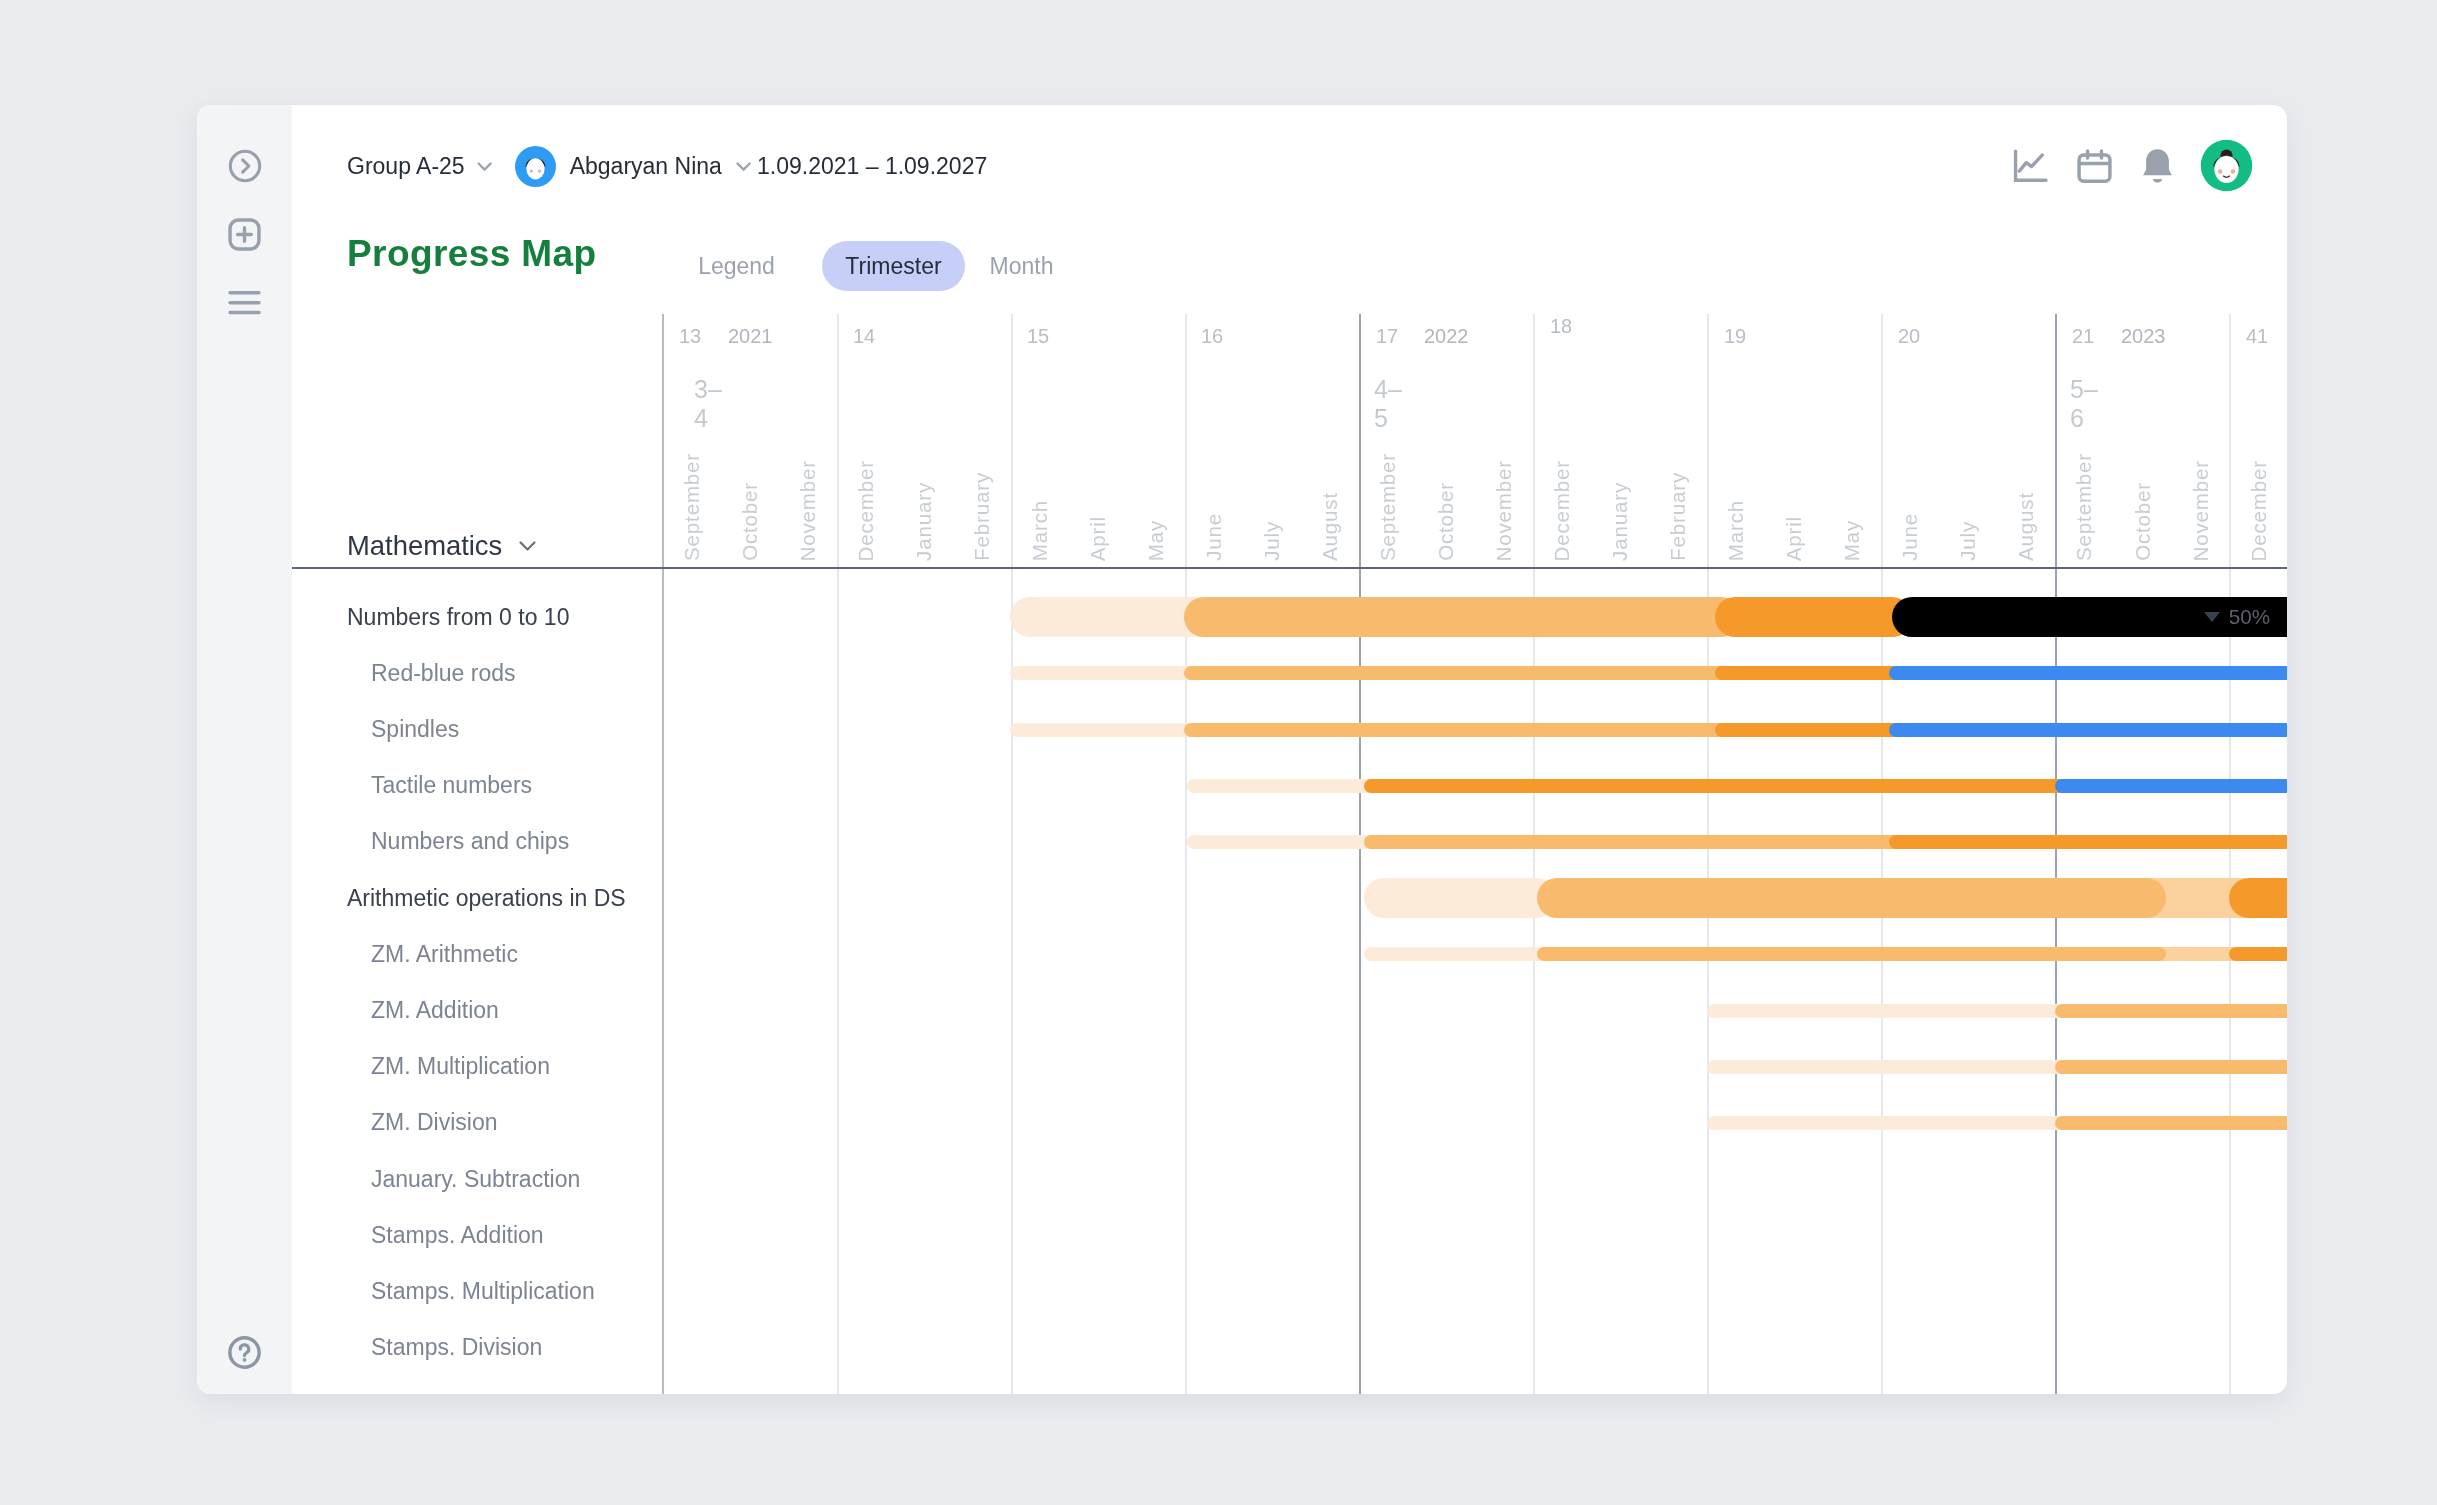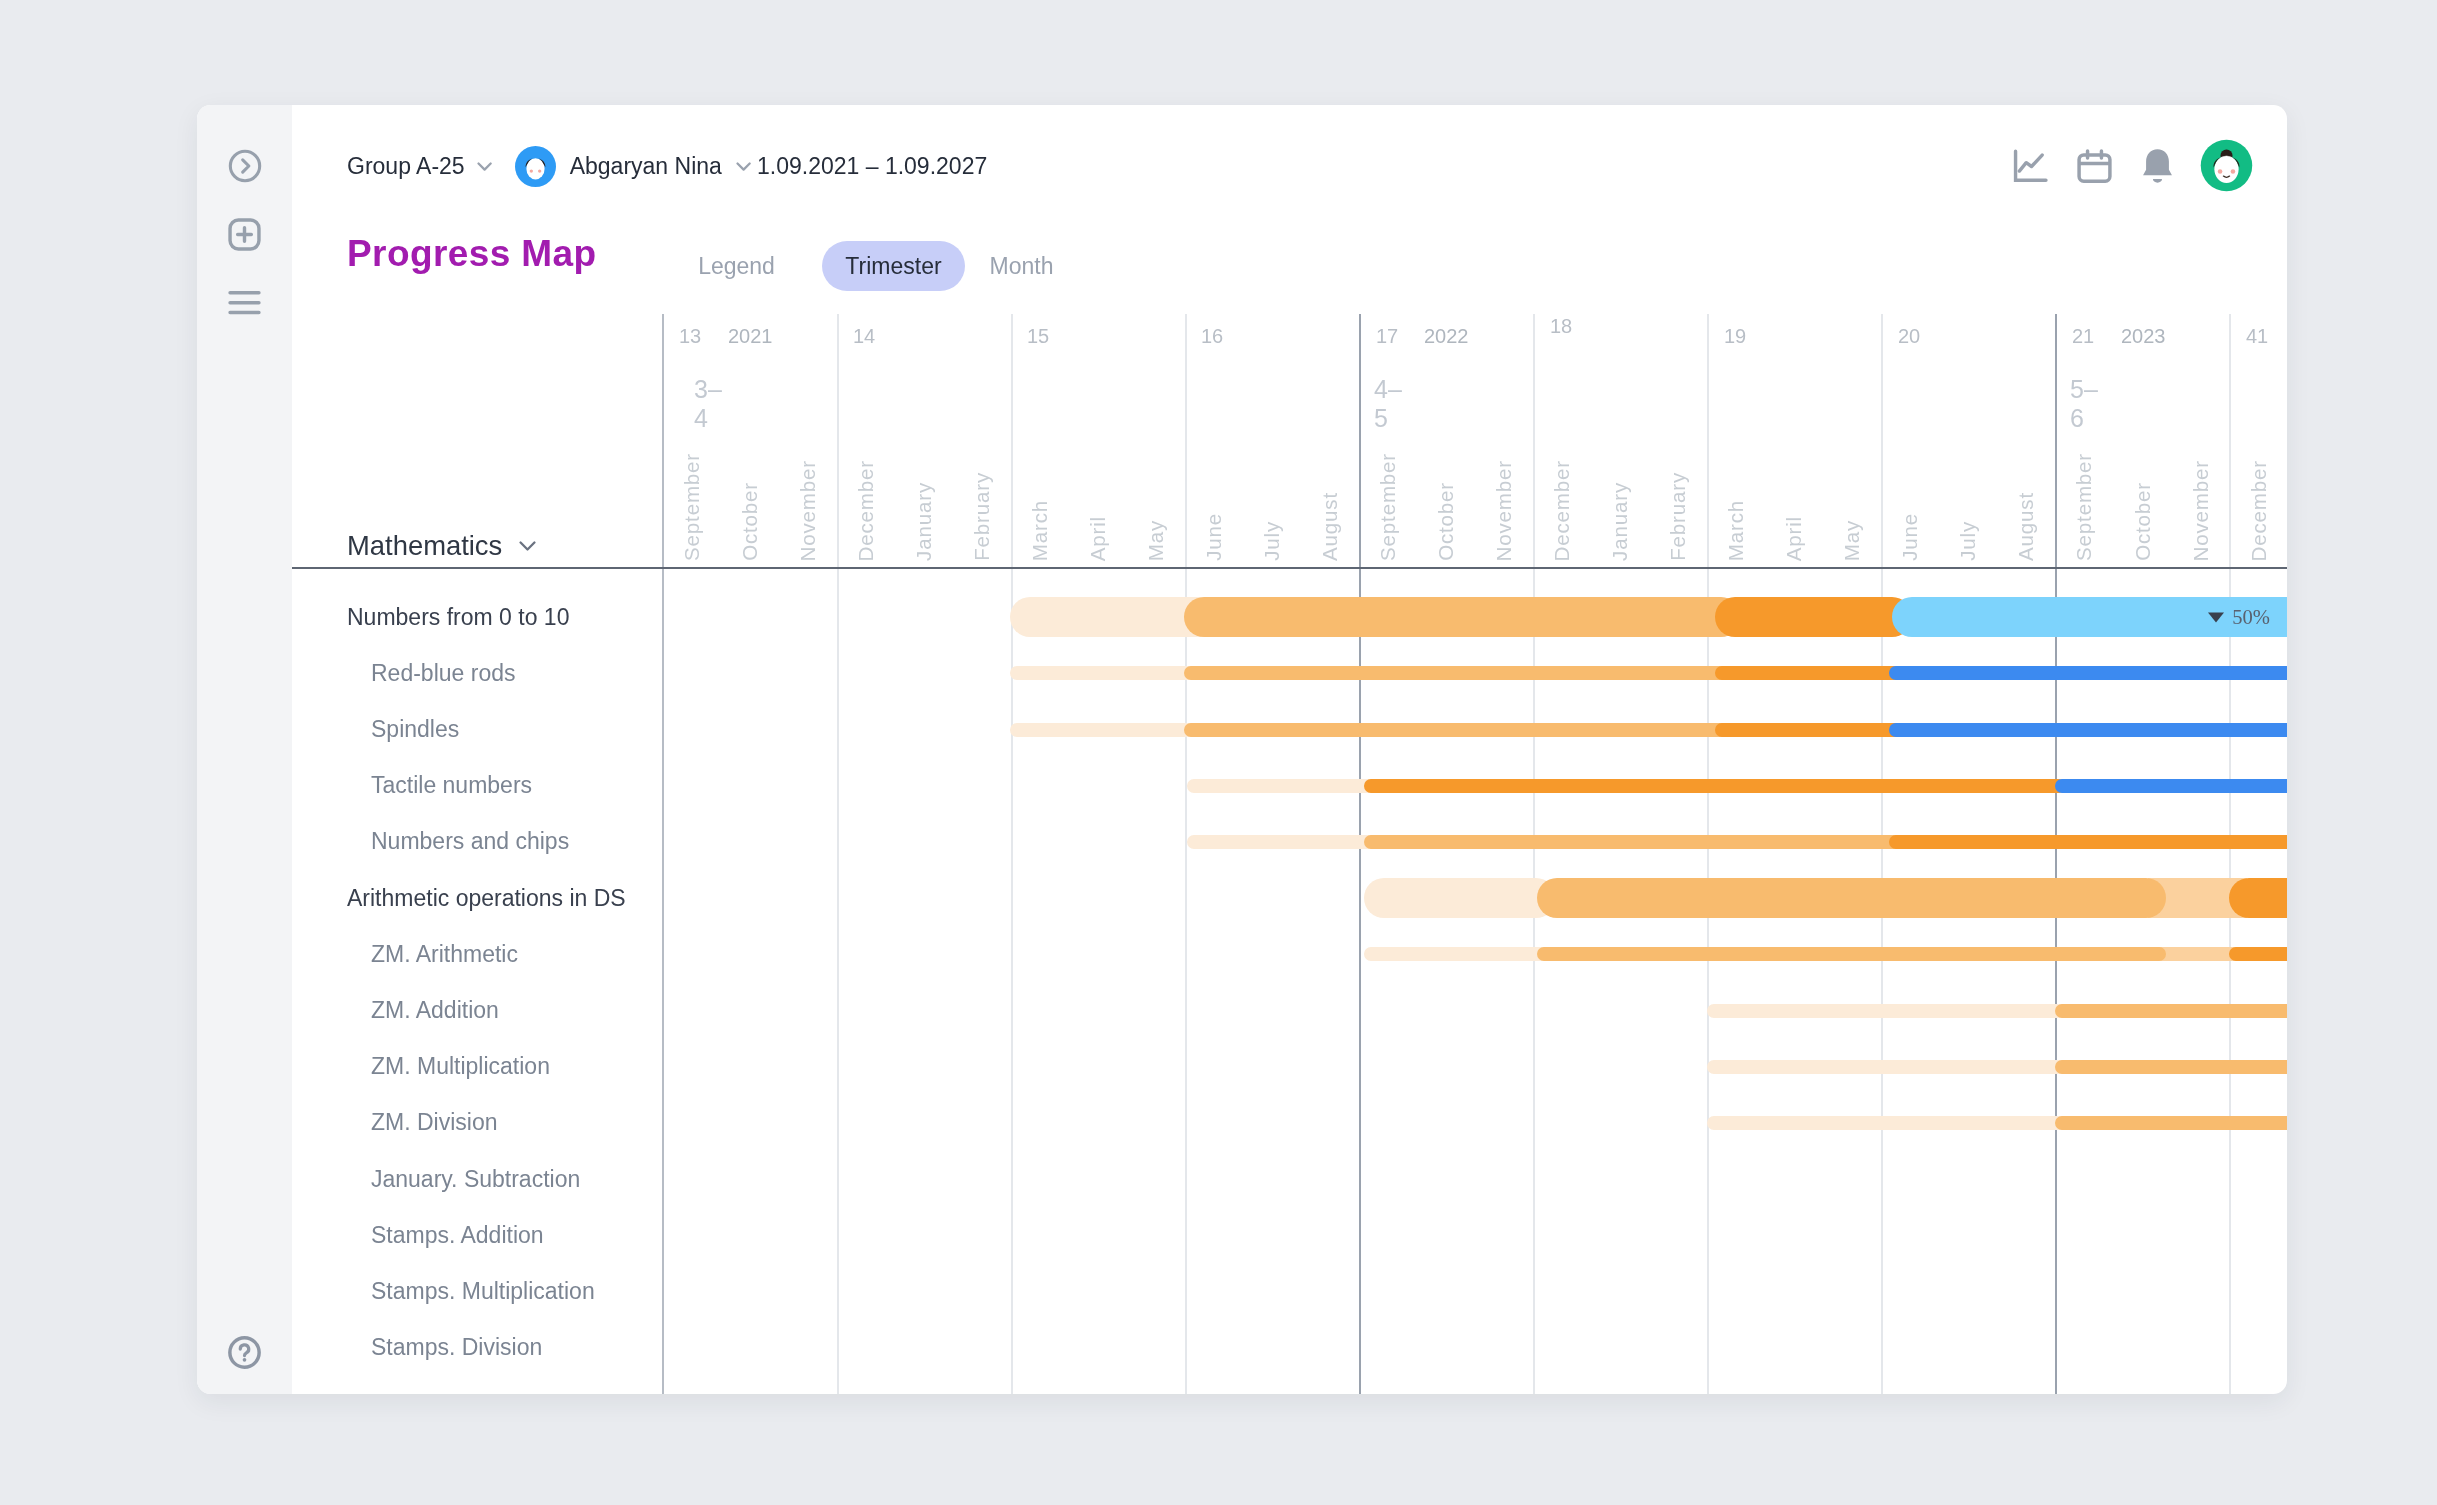--- a/index.html
+++ b/index.html
@@ -5,21 +5,21 @@
   html,body{margin:0;padding:0;}
   body{width:2438px;height:1505px;background:#E9EBEF;font-family:"Liberation Sans","DejaVu Sans",sans-serif;overflow:hidden;}
   #app{position:relative;width:2438px;height:1287px;background:#E9EBEF;margin-left:24px;}
   .abs{position:absolute;}
   #card{left:173px;top:105px;width:2090px;height:1289px;background:#FFFFFF;border-radius:13.7px;box-shadow:0 7.6px 26px rgba(30,40,60,.07);}
   #rail{left:173px;top:105px;width:95px;height:1289px;background:#F3F4F6;border-radius:13.7px 0 0 13.7px;}
   .rail-btn{left:197px;width:47px;height:47px;display:flex;align-items:center;justify-content:center;cursor:pointer;}
   .flexrow{display:flex;align-items:center;}
   .ctl-text{font-size:23px;color:#262D3A;font-weight:500;white-space:nowrap;}
   .chev{flex:0 0 auto;}
-  #title{font-size:37px;font-weight:600;color:#a21caf;letter-spacing:0.4px;}
+  #title{font-size:37px;font-weight:600;color:#15803d;letter-spacing:0.4px;}
   .toggle-txt{font-size:23px;color:#9AA2AF;font-weight:500;display:flex;align-items:center;justify-content:center;cursor:pointer;}
   #pill-trimester{background:#C7CEF8;border-radius:26px;color:#262D3A;}
   #list-pill{background:#C3CBF6;border-radius:28px;display:flex;align-items:center;justify-content:space-between;padding:0 26px;box-sizing:border-box;cursor:pointer;}
   #list-pill .lbl{font-size:23.6px;color:#1B2644;font-weight:500;}
   #list-pill .show{font-size:23px;color:#98A1BC;font-weight:500;}
   .vline{top:314px;height:1080px;width:1.5px;}
   .tri-num{font-size:20px;color:#B8BEC6;white-space:nowrap;}
   .tri-year{font-size:20px;color:#AFB6BE;}
   .age-lbl{font-size:25px;color:#C3C9D1;}
   .month-wrap{display:flex;align-items:flex-end;justify-content:center;width:34px;height:179px;}
@@ -276,21 +276,21 @@
         </svg>
       </span>
   </div>
 
   <div id="rows-layer" class="abs" style="left:0;top:0;">
       <div class="abs row-label parent" style="left: 323px; top: 600px;">Numbers from 0 to 10</div>
       <div class="bar-track" style="top: 597px; height: 40px; width: 1625px;">
         <div class="seg" style="left: 348px; width: 209px; height: 40px; background: rgb(252, 235, 216); border-radius: 20px;"></div>
         <div class="seg" style="left: 522px; width: 557px; height: 40px; background: rgb(248, 187, 110); border-radius: 20px;"></div>
         <div class="seg" style="left: 1053px; width: 197px; height: 40px; background: rgb(246, 153, 43); border-radius: 20px;"></div>
-        <div class="seg" style="left: 1230px; width: 395px; height: 40px; background: #7dd3fc; border-radius: 20px 0px 0px 20px; font-family: Liberation Serif, serif;">
+        <div class="seg" style="left: 1230px; width: 395px; height: 40px; background: #000000; border-radius: 20px 0px 0px 20px;">
           <div class="marker">
             <div class="tri"></div>
             <div class="pct">50%</div>
           </div>
         </div>
       </div>
       <div class="abs row-label child" style="left: 347px; top: 656px;">Red-blue rods</div>
       <div class="bar-track" style="top: 666px; height: 13.7px; width: 1625px;">
         <div class="seg" style="left: 348px; width: 197px; height: 13.7px; background: rgb(252, 235, 216); border-radius: 6.9px;"></div>
         <div class="seg" style="left: 522px; width: 546px; height: 13.7px; background: rgb(248, 187, 110); border-radius: 6.9px;"></div>

